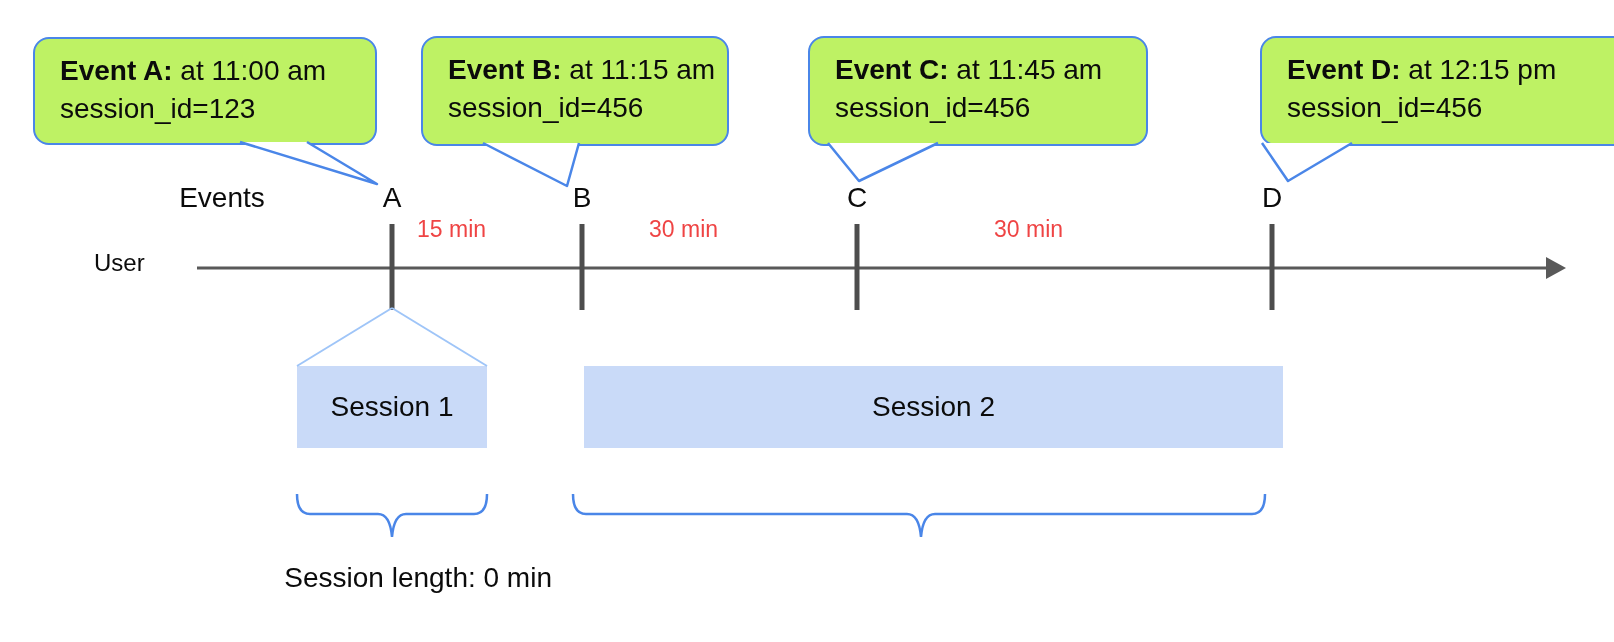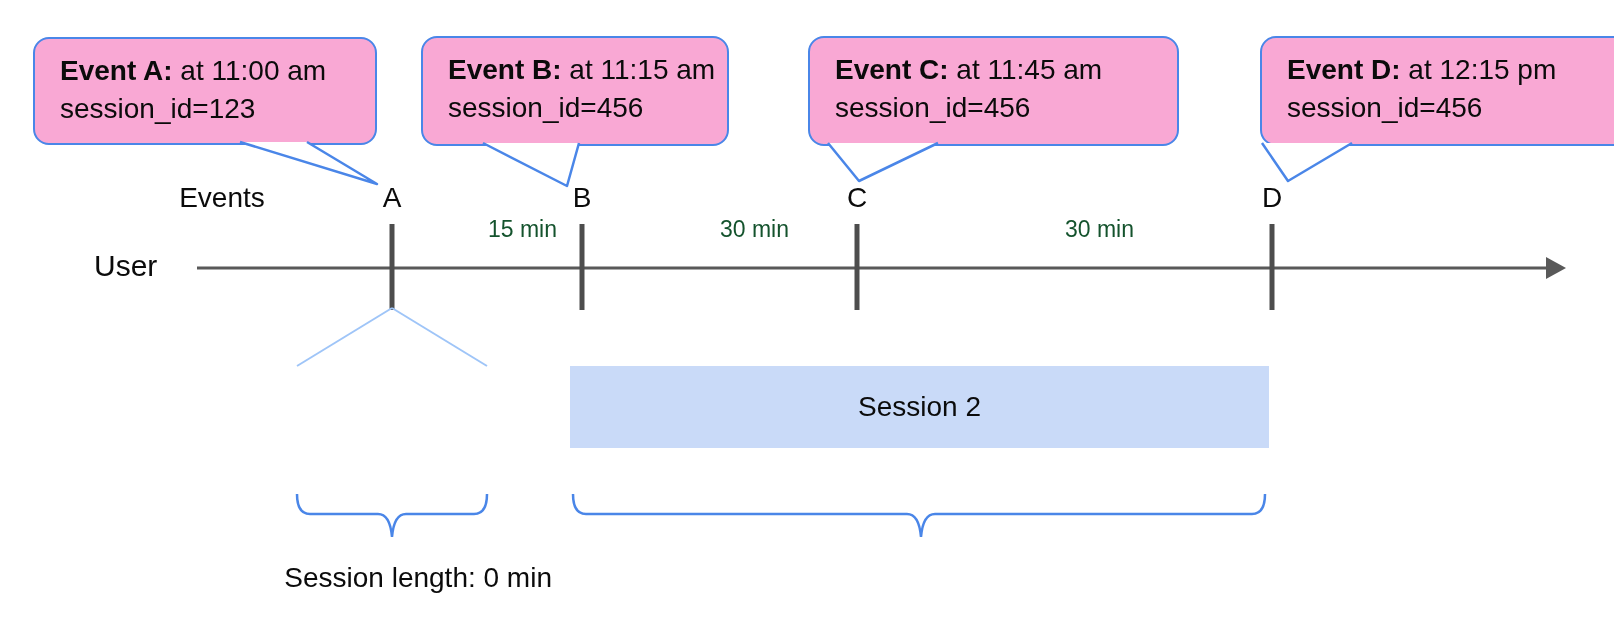--- a/index.html
+++ b/index.html
@@ -1,30 +1,30 @@
 <!DOCTYPE html>
 <html><head>
 <meta charset="utf-8">
 <style>
   html,body{margin:0;padding:0;background:#ffffff;}
   #stage{
     position:relative;width:1614px;height:642px;background:#ffffff;overflow:hidden;
     font-family:"Liberation Sans", sans-serif;color:#0b0b0b;
   }
   .callout{
-    position:absolute;background:#f9a8d4;border:2.5px solid #4a86e8;border-radius:16px;
+    position:absolute;background:#bef264;border:2.5px solid #4a86e8;border-radius:16px;
     padding:13px 0 0 25px;font-size:28px;line-height:38px;box-sizing:border-box;z-index:2;
   }
   .callout .b{font-weight:bold;}
   svg.overlay{position:absolute;left:0;top:0;z-index:3;pointer-events:none;}
   .label-layer{position:absolute;left:0;top:0;width:100%;height:100%;z-index:4;pointer-events:none;padding-left:43px;}
   .axis-label{position:absolute;font-size:28px;text-align:center;}
   .marker{position:absolute;width:60px;font-size:28px;text-align:center;}
-  .interval{position:absolute;width:140px;font-size:23px;text-align:right;color:#14532d;}
-  .user-label{position:absolute;font-size:30px;}
+  .interval{position:absolute;width:140px;font-size:23px;text-align:left;color:#ef4444;}
+  .user-label{position:absolute;font-size:24px;}
   .session-bar{
     position:absolute;background:#c9daf8;display:flex;align-items:center;justify-content:center;
     font-size:28px;z-index:1;
   }
   .length-label{position:absolute;font-size:28px;text-align:right;}
 </style>
 </head>
 <body>
 
 <div id="stage">
@@ -32,31 +32,34 @@
   <div class="callout" style="left:33px;top:37px;width:344px;height:108px;">
     <span class="b">Event A:</span><span> at 11:00 am</span>
     <div>session_id=123</div>
   </div>
 
   <div class="callout" style="left:421px;top:36px;width:308px;height:110px;">
     <span class="b">Event B:</span><span> at 11:15 am</span>
     <div>session_id=456</div>
   </div>
 
-  <div class="callout" style="left:808px;top:36px;width:371px;height:110px;">
+  <div class="callout" style="left:808px;top:36px;width:340px;height:110px;">
     <span class="b">Event C:</span><span> at 11:45 am</span>
     <div>session_id=456</div>
   </div>
 
   <div class="callout" style="left:1212px;top:36px;width:380px;height:110px;margin-left:48px;">
     <span class="b">Event D:</span><span> at 12:15 pm</span>
     <div>session_id=456</div>
   </div>
 
-  <div class="session-bar" style="left:570px;top:366px;width:699px;height:82px;">
+  <div class="session-bar" style="left:297px;top:366px;width:190px;height:82px;">
+    <span>Session 1</span>
+  </div>
+  <div class="session-bar" style="left:584px;top:366px;width:699px;height:82px;">
     <span>Session 2</span>
   </div>
 
   <svg class="overlay" width="1614" height="642" viewBox="0 0 1614 642">
 
     <line x1="197" y1="268" x2="1548" y2="268" stroke="#595959" stroke-width="3"></line>
     <polygon points="1546,257 1566,268 1546,279" fill="#595959"></polygon>
 
     <line x1="392" y1="224" x2="392" y2="310" stroke="#4d4d4d" stroke-width="5"></line>
     <line x1="582" y1="224" x2="582" y2="310" stroke="#4d4d4d" stroke-width="5"></line>

